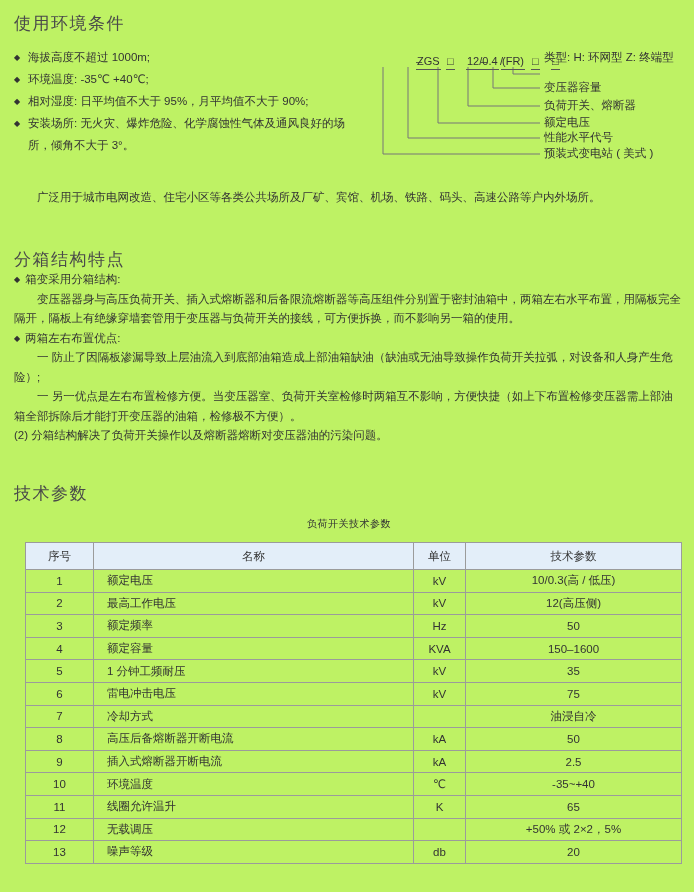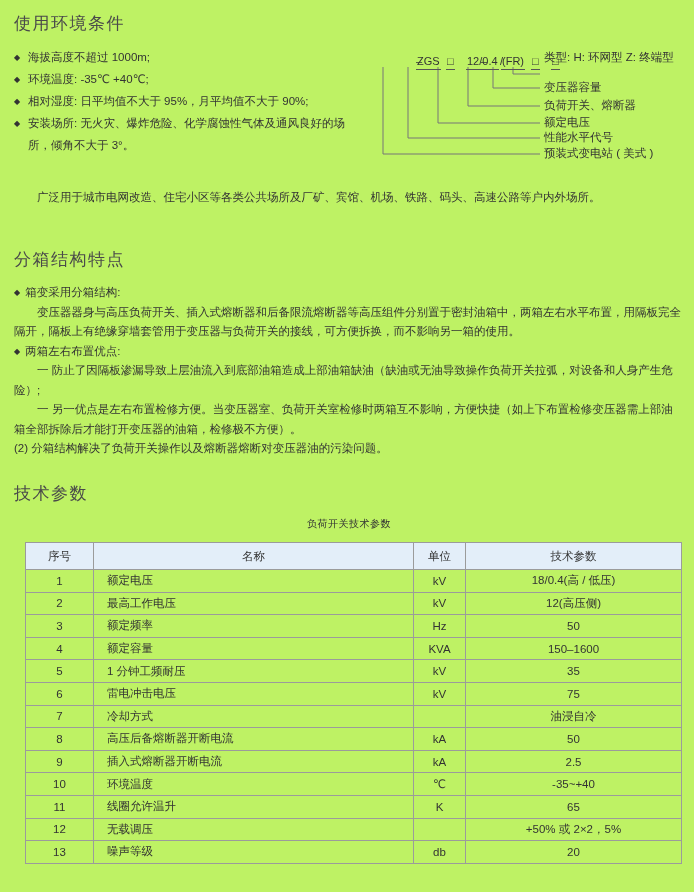--- a/index.html
+++ b/index.html
@@ -23,21 +23,21 @@
   .tok.u{border-bottom:1px solid #555;padding:0 1px 2px 1px;margin-left:44px;}
   .connectors{position:absolute;left:0;top:0;}
   .mlabel{position:absolute;left:172px;font-size:11.5px;line-height:15px;white-space:nowrap;color:#333;}
 
   
   .purpose{position:absolute;left:14px;top:176px;width:668px;}
   .purpose p{margin:12px 0 0 0;font-size:11.5px;line-height:19px;text-indent:2em;}
 
   
   .structure{position:absolute;left:14px;top:250px;width:670px;}
-  .structure .content{margin-top:13px;}
+  .structure .content{}
   .para{margin:0;font-size:11.5px;line-height:19.5px;color:#333;}
   .para.indent{text-indent:2em;}
   .bullet-line .blt{margin-right:5px;}
 
   
   .tech{position:absolute;left:14px;top:484px;width:670px;}
   .sub-title{margin-top:13px;font-size:10px;font-weight:normal;color:#333;letter-spacing:0.5px;text-align:center;}
   table.ptable{border-collapse:collapse;table-layout:fixed;width:656px;margin:11px 0 0 11px;}
   .ptable th,.ptable td{border:1px solid #9b9b9b;font-size:11.5px;text-align:center;padding:0;overflow:hidden;white-space:nowrap;}
   .ptable th{background:#e3eef9;font-weight:normal;height:26px;color:#333;}
@@ -134,21 +134,21 @@
           <th>名称</th>
           <th>单位</th>
           <th>技术参数</th>
         </tr>
       </thead>
       <tbody>
           <tr>
             <td class="c0">1</td>
             <td class="c1">额定电压</td>
             <td class="c2">kV</td>
-            <td class="c3">18/0.4(高 / 低压)</td>
+            <td class="c3">10/0.3(高 / 低压)</td>
           </tr>
           <tr>
             <td class="c0">2</td>
             <td class="c1">最高工作电压</td>
             <td class="c2">kV</td>
             <td class="c3">12(高压侧)</td>
           </tr>
           <tr>
             <td class="c0">3</td>
             <td class="c1">额定频率</td>

